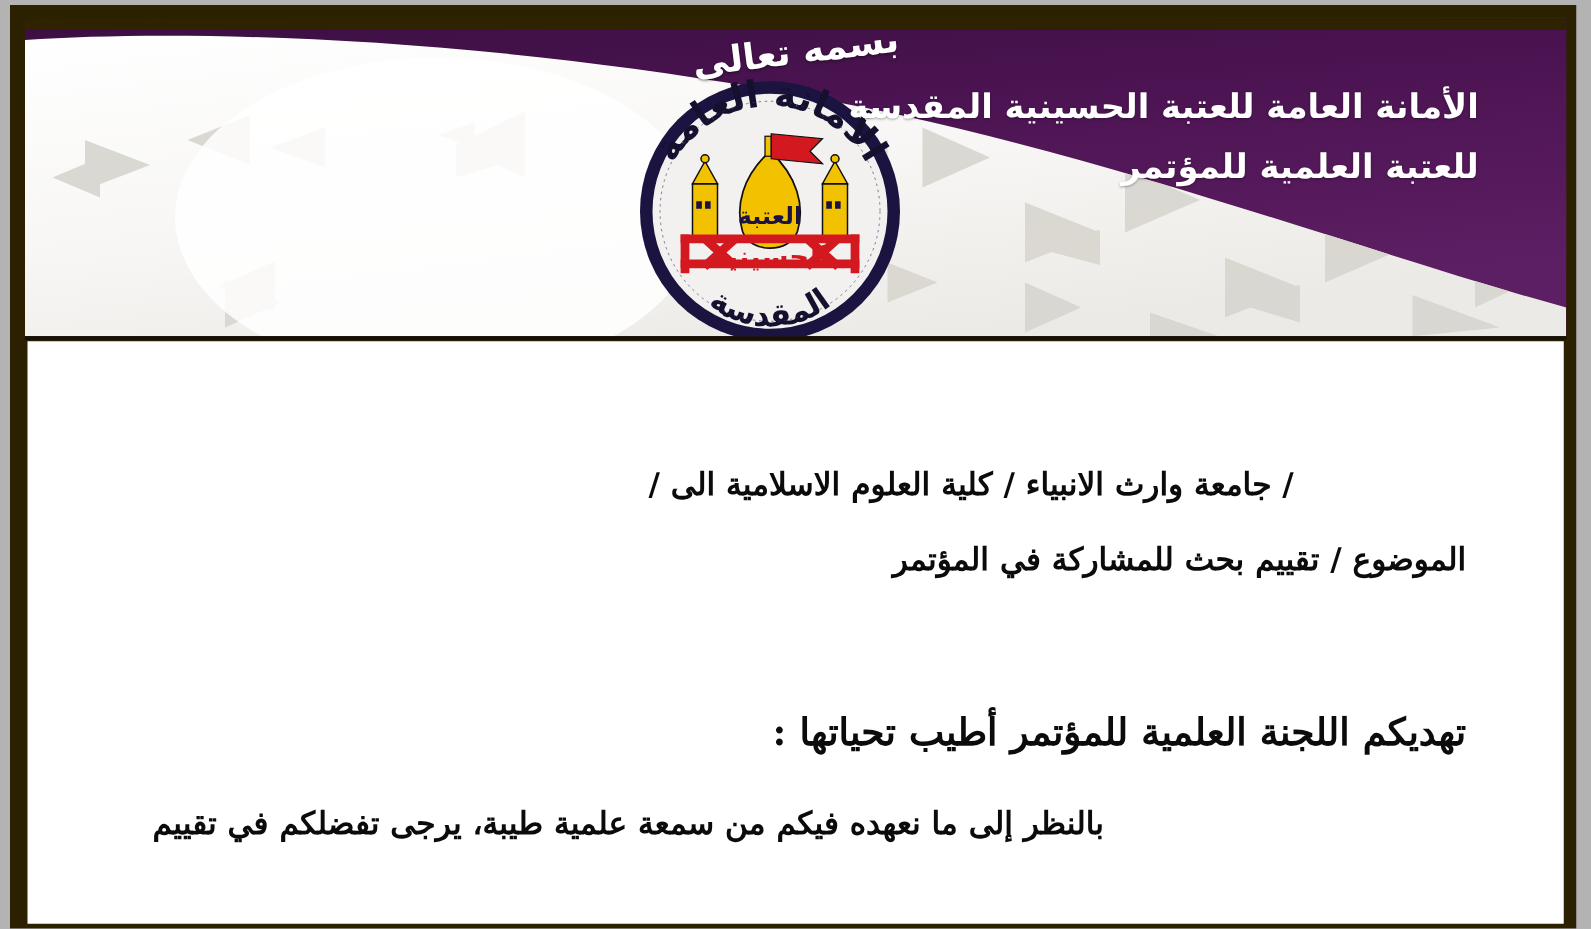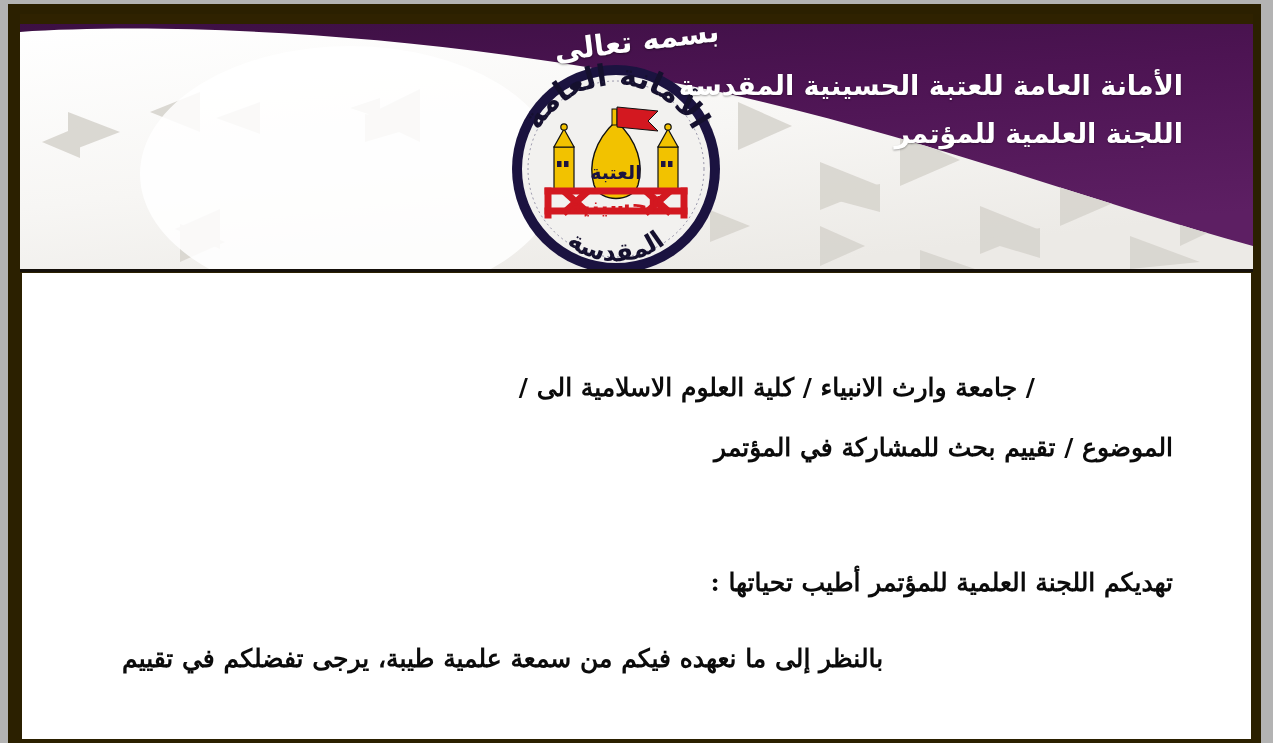--- a/index.html
+++ b/index.html
@@ -151,21 +151,21 @@
     right: 78px;
     font-size: 25px;
     white-space: nowrap;
     text-align: right;
   }
 
   .row-greeting {
     position: absolute;
     top: 295px;
     right: 78px;
-    font-size: 25px;
+    font-size: 30px;
     white-space: nowrap;
     text-align: center;
   }
 
   .row-para {
     position: absolute;
     top: 360px;
     right: 78px;
     left: 100px;
     font-size: 25px;
@@ -294,21 +294,21 @@
         </g>
 
         <text x="108" y="152" text-anchor="middle" font-family="DejaVu Sans, sans-serif" font-size="22" font-weight="700" fill="#d31820">الحسينية</text>
 
         <circle cx="108" cy="108" r="88" fill="none" stroke="#3a3560" stroke-width="0.7" stroke-dasharray="2 3" opacity="0.7"></circle>
       </svg>
     </div>
 
     <div class="header-titles">
       <div class="hline l1">الأمانة العامة للعتبة الحسينية المقدسة</div>
-      <div class="hline l2">اللجنة العلمية للمؤتمر</div>
+      <div class="hline l2">للعتبة العلمية للمؤتمر</div>
     </div>
   </div>
 
   <div class="banner-rule"></div>
 
   <div class="sheet">
     <div class="letter">
 
       <div class="row-to">
         <span class="to-value">/ جامعة وارث الانبياء / كلية العلوم الاسلامية</span>

